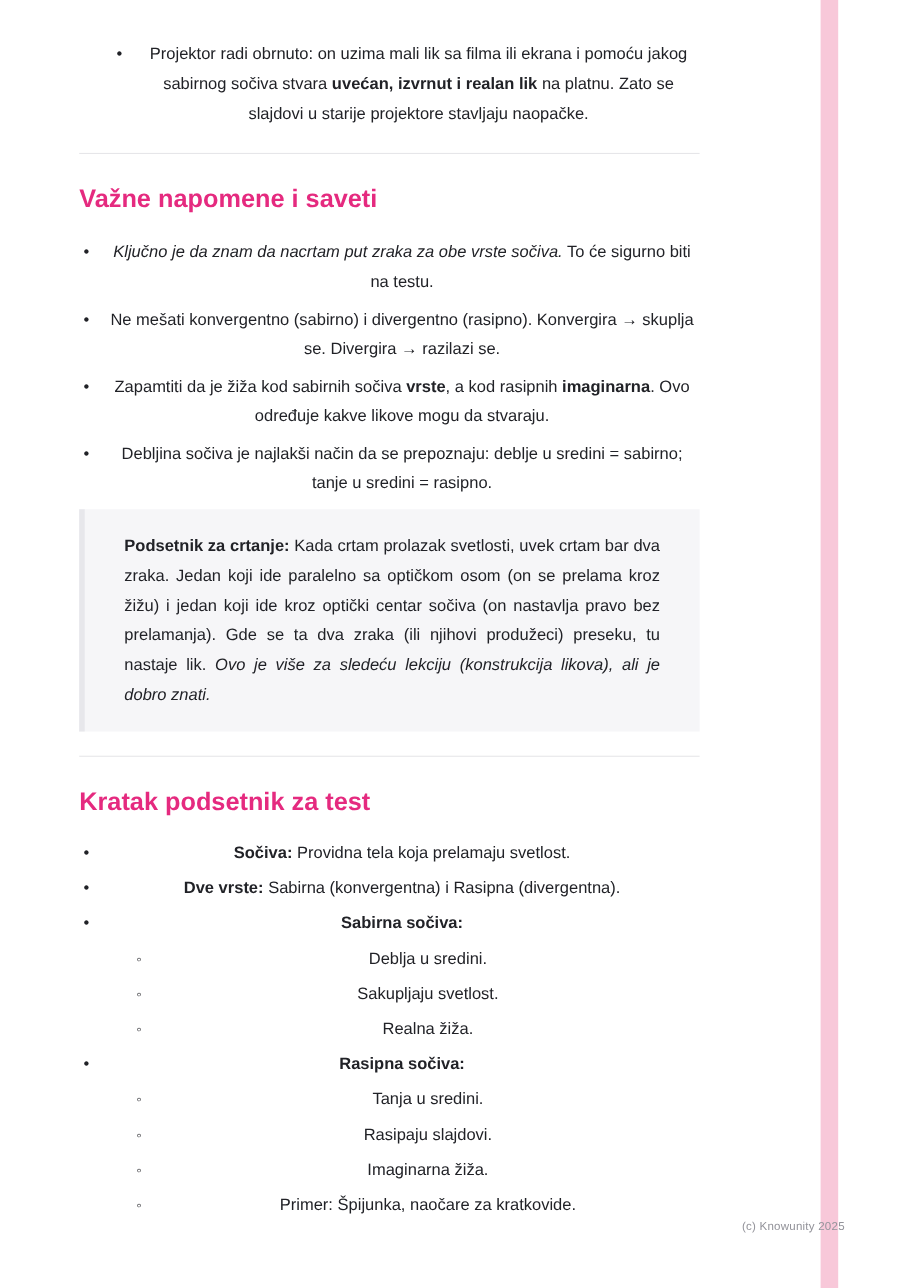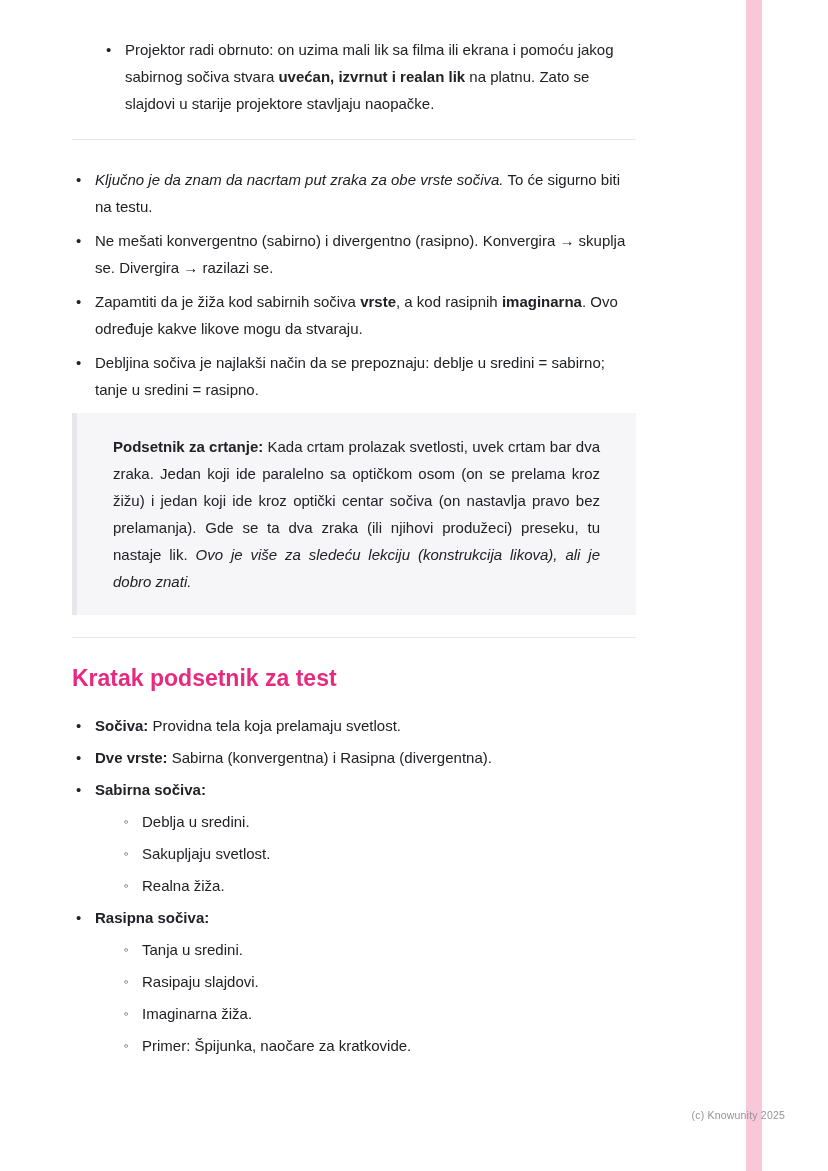--- a/index.html
+++ b/index.html
@@ -32,20 +32,21 @@
   }
   .b { font-weight: 700; }
   .i { font-style: italic; }
 
   ul.bullet-list { list-style: none; margin: 0; padding: 0; }
   ul.bullet-list > li {
     position: relative;
     padding-left: 23px;
     line-height: 27px;
     margin-bottom: 7px;
+    text-align: center;
   }
   ul.bullet-list > li::before {
     content: "\2022";
     position: absolute;
     left: 4px;
     top: 0;
   }
   ul.intro-list { margin-left: 30px; }
   ul.intro-list > li { margin-bottom: 0; }
 
@@ -83,21 +84,21 @@
   ul.sublist > li::before {
     content: "\25E6";
     position: absolute;
     left: 2px;
     top: 0;
     font-size: 13px;
   }
 
   .watermark {
     position: absolute;
-    right: 43px;
+    right: 60px;
     bottom: 50px;
     font-size: 10.5px;
     color: var(--watermark, #93939a);
     z-index: 3;
     letter-spacing: 0.2px;
   }
 </style>
 </head>
 <body>
 
@@ -108,20 +109,21 @@
   <div class="content">
 
     <ul class="bullet-list intro-list">
       <li>
         <span><span>Projektor radi obrnuto: on uzima mali lik sa filma ili ekrana i pomoću jakog sabirnog sočiva stvara </span><span class="b">uvećan, izvrnut i realan lik</span><span> na platnu. Zato se slajdovi u starije projektore stavljaju naopačke.</span></span>
       </li>
     </ul>
 
     <hr class="divider">
 
+    <h2 class="section-heading">Važne napomene i saveti</h2>
 
     <ul class="bullet-list">
       <li>
         <span><span class="i">Ključno je da znam da nacrtam put zraka za obe vrste sočiva.</span><span> To će sigurno biti na testu.</span></span>
       </li>
       <li>
         <span><span>Ne mešati konvergentno (sabirno) i divergentno (rasipno). Konvergira → skuplja se. Divergira → razilazi se.</span></span>
       </li>
       <li>
         <span><span>Zapamtiti da je žiža kod sabirnih sočiva </span><span class="b">vrste</span><span>, a kod rasipnih </span><span class="b">imaginarna</span><span>. Ovo određuje kakve likove mogu da stvaraju.</span></span>

